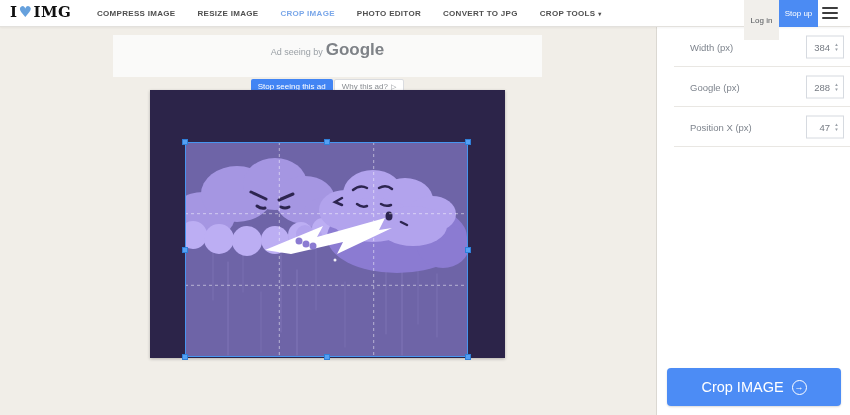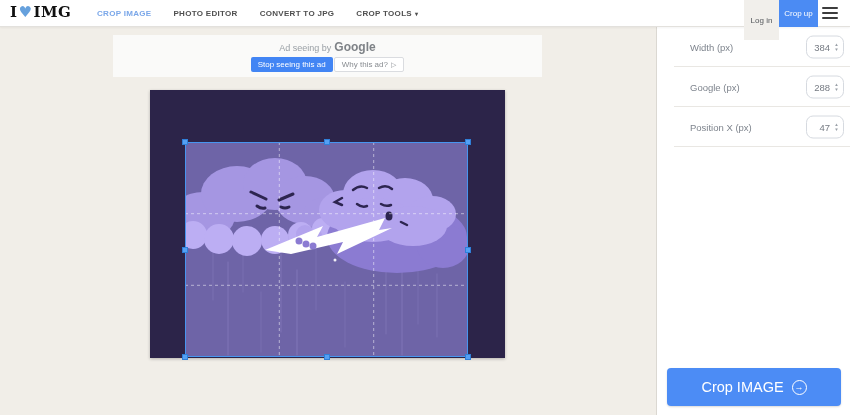--- a/index.html
+++ b/index.html
@@ -42,22 +42,22 @@
   .burger span { display:block; width:16px; height:2px; background:#3c3c3c; border-radius:1px; margin-bottom:3px; }
 
   
   .content { position:absolute; top:27px; left:0; width:656px; height:388px; background:#f1eee8; }
 
   .adbox {
     position:absolute; left:113px; top:8px; width:429px; height:42px;
     background:#fafaf9; text-align:center;
   }
   .ad-line1 { margin-top:5px; font-size:9px; color:#9aa0a6; }
-  .ad-line1 .brand { font-size:12px; color:#7e8287; font-weight:700; margin-left:3px;margin-top:46px; }
-  .ad-line2 { margin-top:3px; display:flex; justify-content:center; gap:1px; }
+  .ad-line1 .brand { font-size:17px; color:#7e8287; font-weight:700; margin-left:3px;margin-top:46px; }
+  .ad-line2 { margin-top:19px; display:flex; justify-content:center; gap:1px; }
   .ad-stop {
     background:#4285f4; color:#fff; border:none; font-size:8px;
     padding:3px 7px; border-radius:2px; font-family:inherit; cursor:pointer;
   }
   .ad-why {
     background:#fff; color:#888c91; border:1px solid #dadce0; font-size:8px;
     padding:2px 7px; border-radius:2px; font-family:inherit; cursor:pointer;
   }
   .ad-why .play { font-size:7px; margin-left:3px; }
 
@@ -94,21 +94,21 @@
     height:33px; line-height:33px; text-align:center; font-size:13px;
     color:#3b424b; letter-spacing:1.5px; border-bottom:1px solid #e9e7e3;
   }
   .so-row { position:relative; height:40px; border-bottom:1px solid #e9e7e3;margin-left:17px; }
   .so-label {
     position:absolute; left:16px; top:50%; transform:translateY(-50%);
     font-size:9.5px; color:#7e848d;
   }
   .so-inputwrap { position:absolute; right:6px; top:50%; transform:translateY(-50%); width:38px; height:23px; }
   .so-input {
-    width:100%; height:100%; border:1px solid #d6dae0; border-radius:7px;
+    width:100%; height:100%; border:1px solid #d6dae0; border-radius:0;
     text-align:right; padding-right:13px; font-size:9.5px; color:#767b83;
     font-family:inherit; background:#fff; outline:none;
   }
   .so-spinner {
     position:absolute; right:3px; top:2px; bottom:2px; width:9px;
     display:flex; flex-direction:column; justify-content:center; align-items:center;
   }
   .so-spinner span { font-size:4.5px; line-height:5px; color:#9aa0a8; cursor:pointer; }
 
   .crop-btn {
@@ -129,27 +129,29 @@
 
 <div class="app">
 
   <div class="header">
     <div class="logo">
       <span>I</span>
       <span class="heart">♥</span>
       <span>IMG</span>
     </div>
     <nav class="nav">
+      <a href="#">COMPRESS IMAGE</a>
+      <a href="#">RESIZE IMAGE</a>
       <a href="#" class="active">CROP IMAGE</a>
       <a href="#">PHOTO EDITOR</a>
       <a href="#">CONVERT TO JPG</a>
       <a href="#"><span>CROP TOOLS</span><span class="caret">▾</span></a>
     </nav>
     <button class="btn-login">Log in</button>
-    <button class="btn-signup">Crop up</button>
+    <button class="btn-signup">Stop up</button>
     <div class="burger">
       <span></span>
       <span></span>
       <span></span>
     </div>
   </div>
 
   <div class="content">
 
     <div class="adbox">

